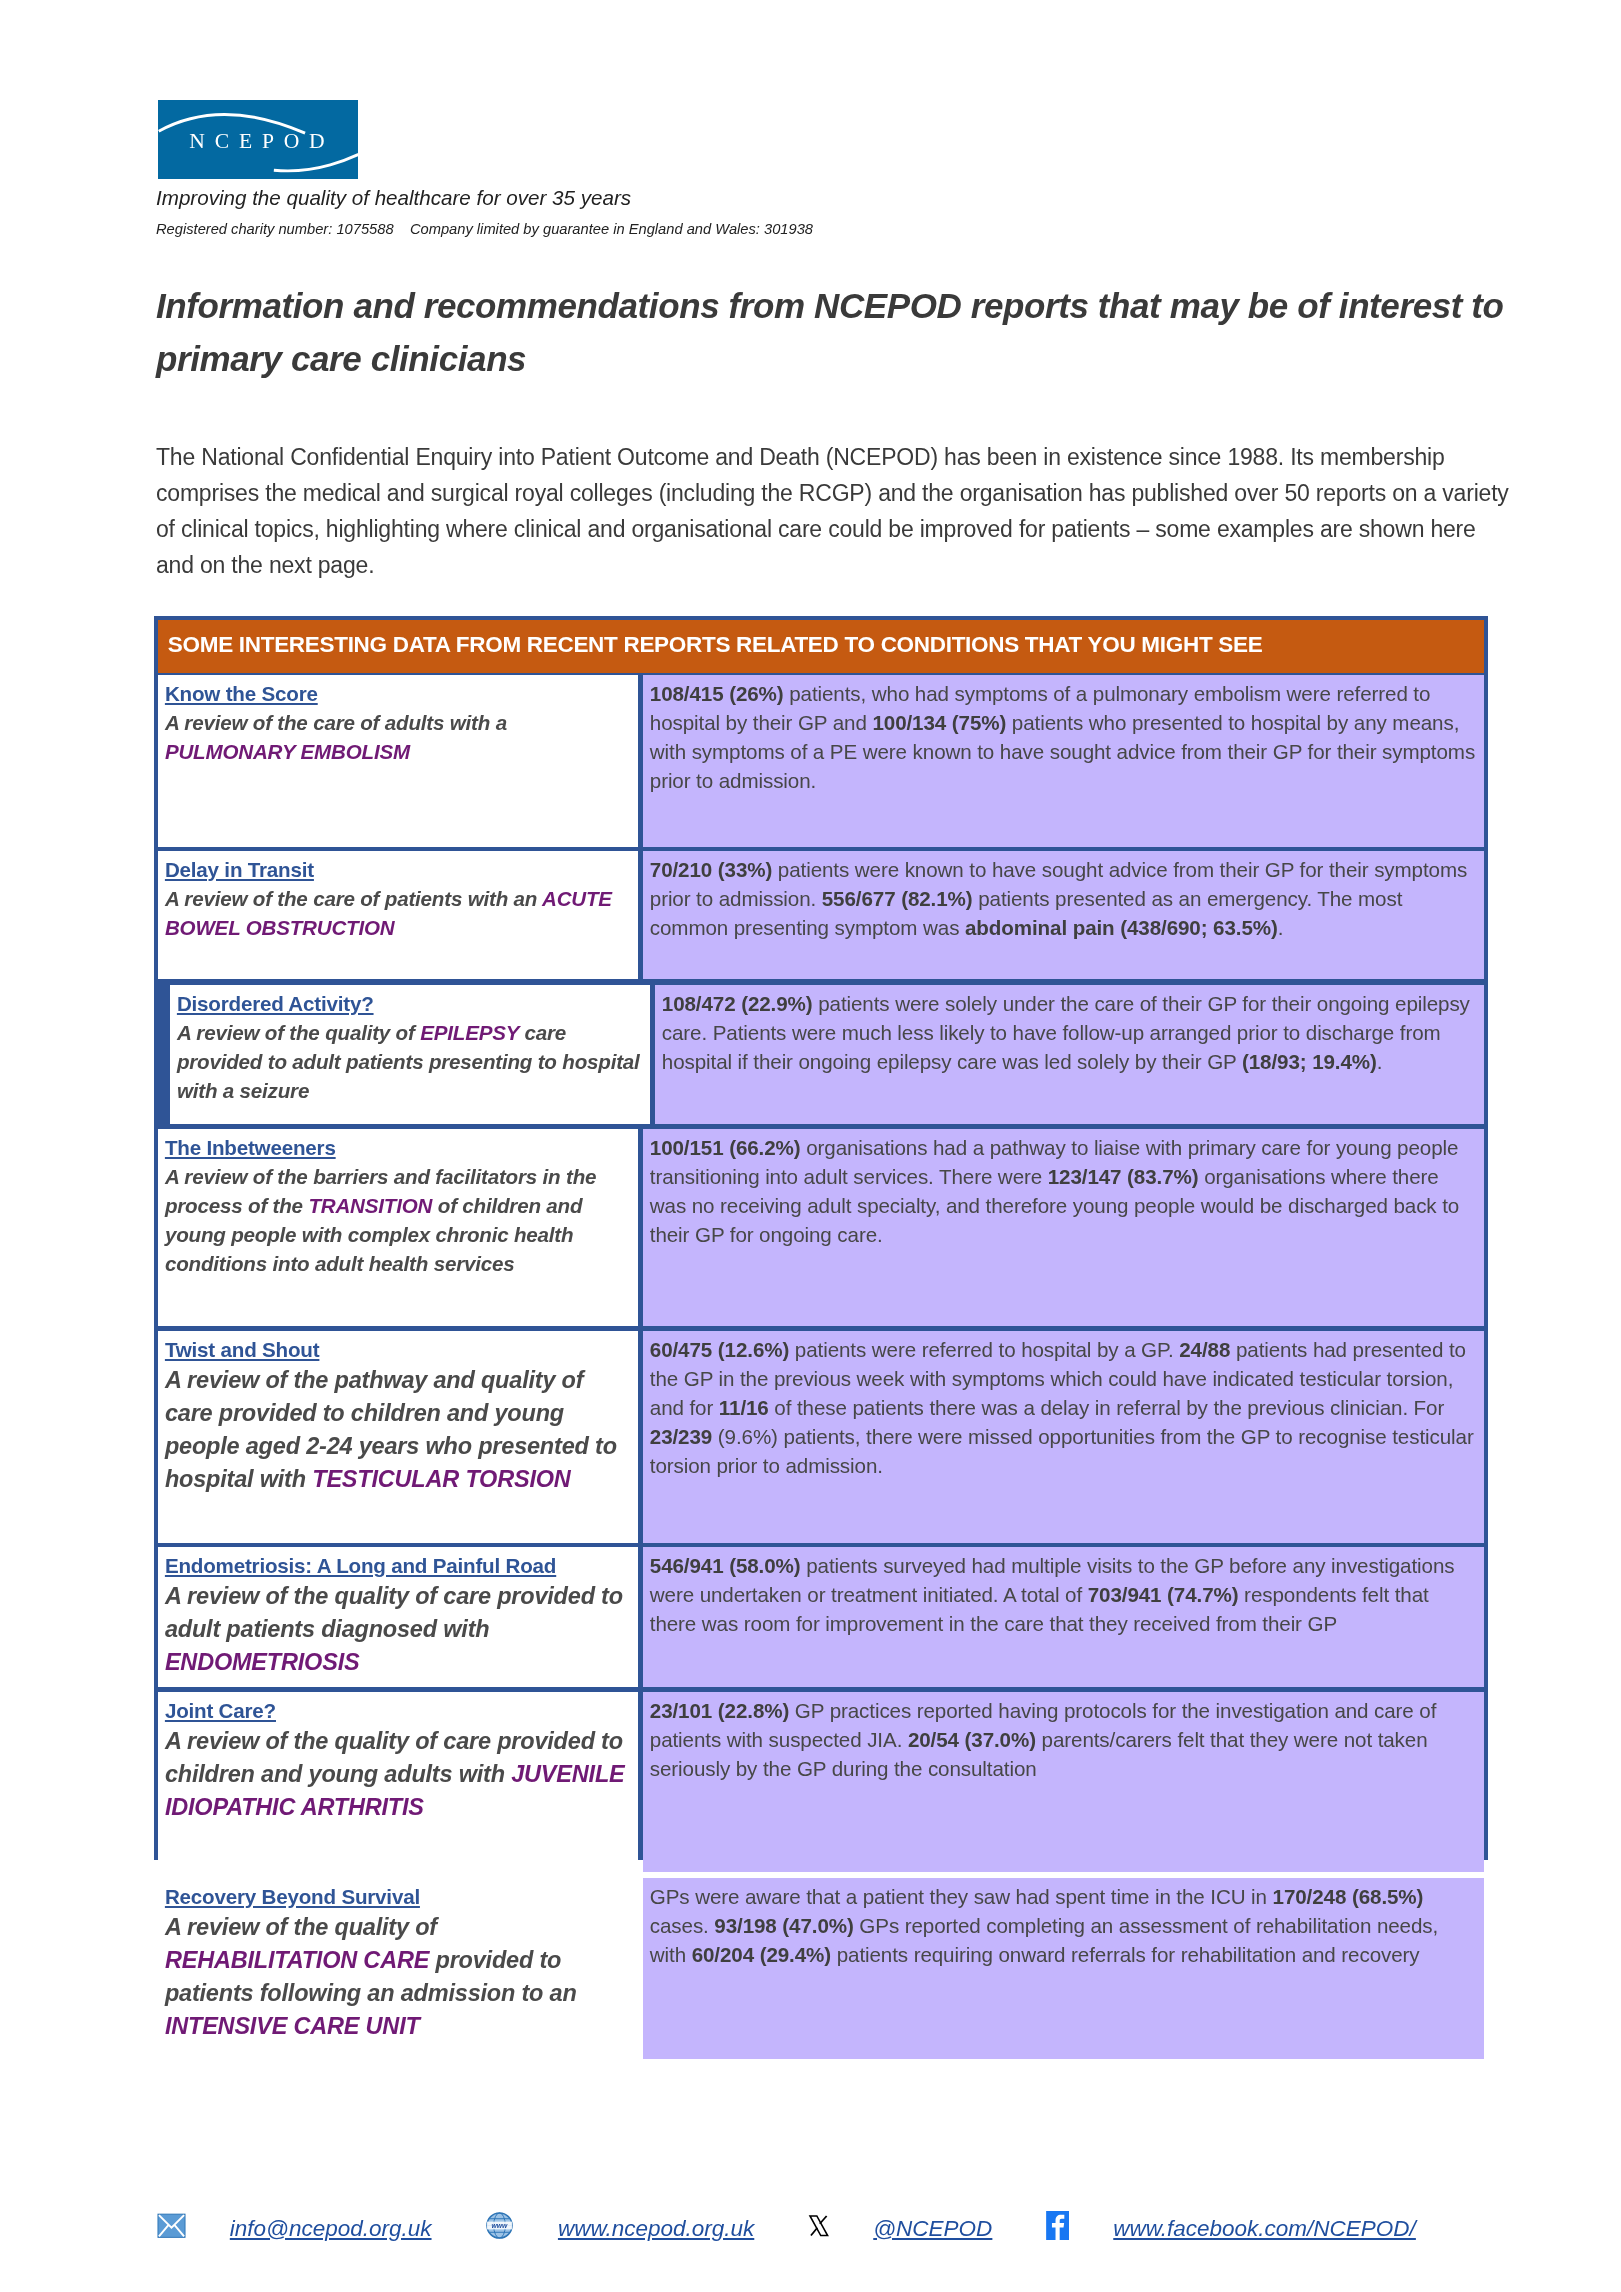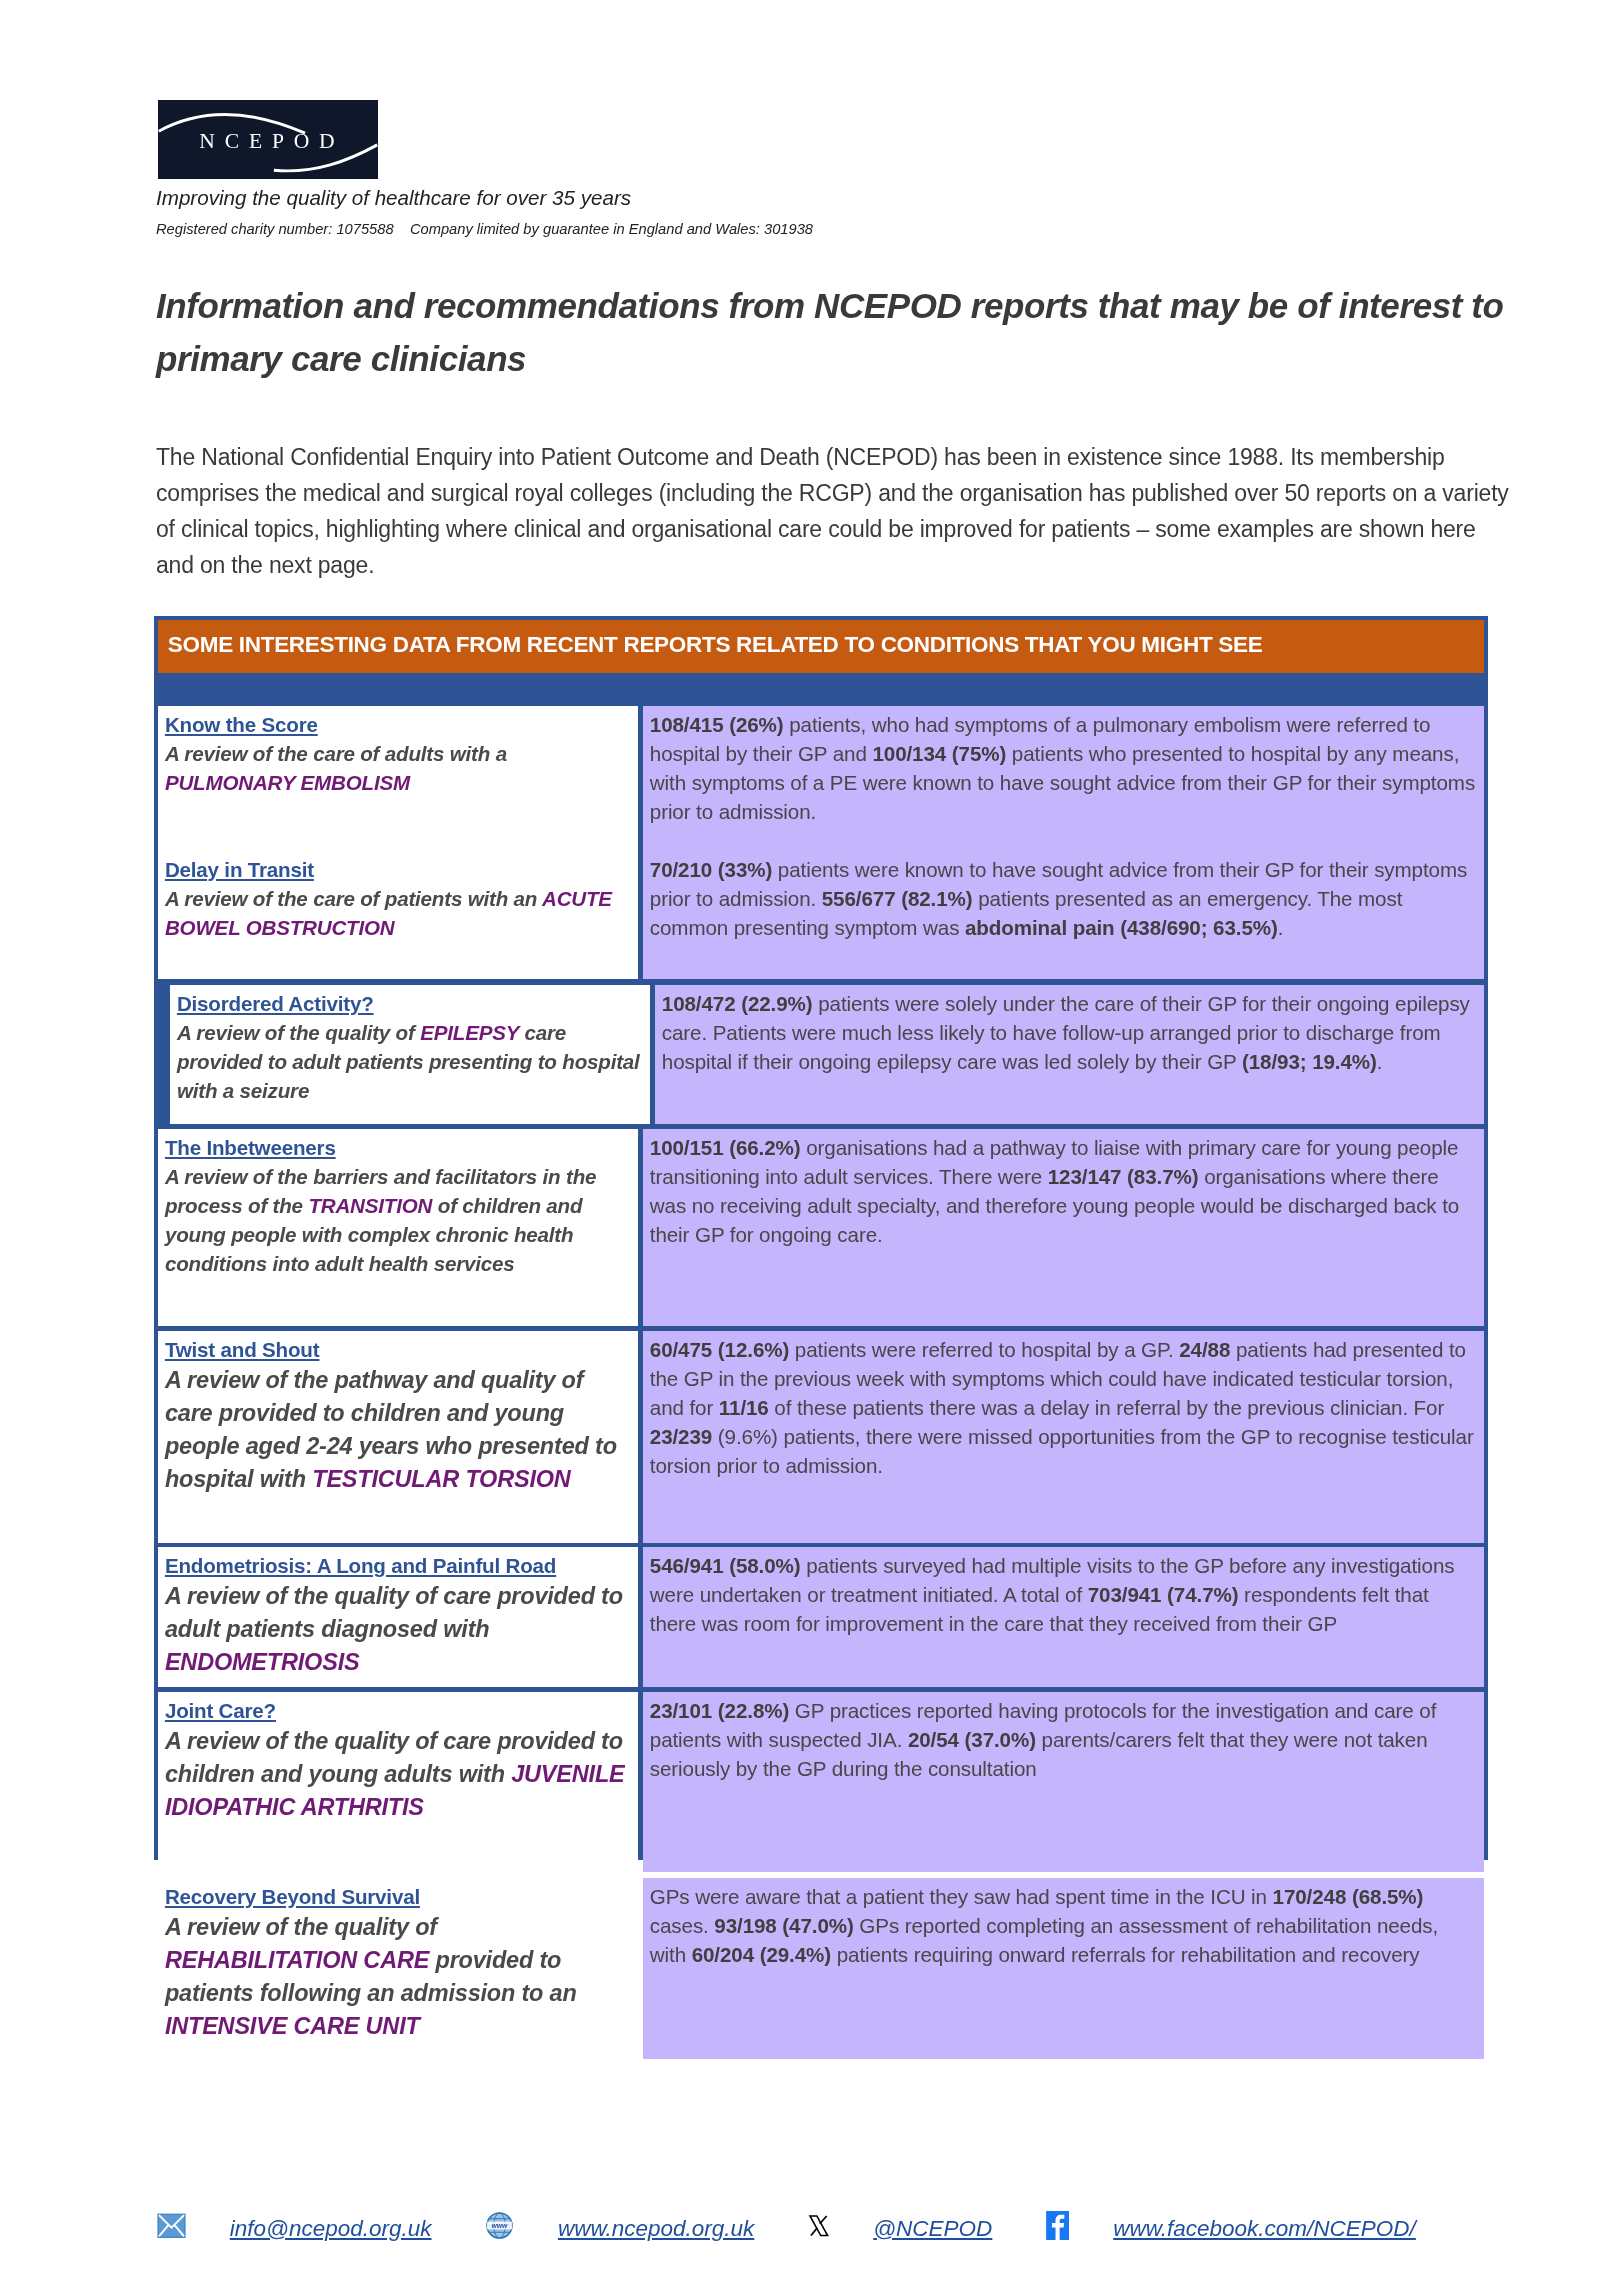--- a/index.html
+++ b/index.html
@@ -1,21 +1,21 @@
 <!DOCTYPE html>
 <html><head>
 <meta charset="utf-8">
 <style>
   * { box-sizing: border-box; margin: 0; padding: 0; }
   html, body { width: 1621px; height: 2293px; background: #ffffff; }
   body { position: relative; font-family: "Liberation Sans", "DejaVu Sans", sans-serif; color: #404040; overflow: hidden; }
 
   .logo {
-    position: absolute; left: 158px; top: 100px; width: 220px; height: 79px;
-    background: #0f172a; overflow: hidden;
+    position: absolute; left: 158px; top: 100px; width: 200px; height: 79px;
+    background: #0369a1; overflow: hidden;
   }
   .logo svg { position: absolute; left: 0; top: 0; }
   .logo-text {
     position: absolute; left: 0; right: 0; top: 29px; text-align: center;
     font-family: "Liberation Serif", "DejaVu Serif", serif; font-size: 21.6px;
     letter-spacing: 9.8px; color: #ffffff; padding-left: 7.8px;
   }
 
   .tagline {
     position: absolute; left: 156px; top: 186px;
@@ -86,21 +86,21 @@
 <div class="tagline">Improving the quality of healthcare for over 35 years</div>
 <div class="charity">Registered charity number: 1075588    Company limited by guarantee in England and Wales: 301938</div>
 
 <h1 class="page-title">Information and recommendations from NCEPOD reports that may be of interest to primary care clinicians</h1>
 
 <p class="intro">The National Confidential Enquiry into Patient Outcome and Death (NCEPOD) has been in existence since 1988. Its membership comprises the medical and surgical royal colleges (including the RCGP) and the organisation has published over 50 reports on a variety of clinical topics, highlighting where clinical and organisational care could be improved for patients – some examples are shown here and on the next page.</p>
 
 <div class="table-wrap">
   <div class="table-header">SOME INTERESTING DATA FROM RECENT REPORTS RELATED TO CONDITIONS THAT YOU MIGHT SEE</div>
   <div class="rows" id="rows">
-      <div class="row" style="top: 0px; height: 172px; margin-top: 31px;">
+      <div class="row" style="top: 0px; height: 172px;">
         <div class="cell-left">
           <a class="report-link">Know the Score</a>
           <div class="desc"><span>A review of the care of adults with a </span><span class="hl">PULMONARY EMBOLISM</span><span></span></div>
         </div>
         <div class="cell-right"><b>108/415 (26%)</b><span> patients, who had symptoms of a pulmonary embolism were referred to hospital by their GP and </span><b>100/134 (75%)</b><span> patients who presented to hospital by any means, with symptoms of a PE were known to have sought advice from their GP for their symptoms prior to admission.</span></div>
       </div>
       <div class="row" style="top: 176px; height: 128px;">
         <div class="cell-left">
           <a class="report-link">Delay in Transit</a>
           <div class="desc"><span>A review of the care of patients with an </span><span class="hl">ACUTE BOWEL OBSTRUCTION</span><span></span></div>

